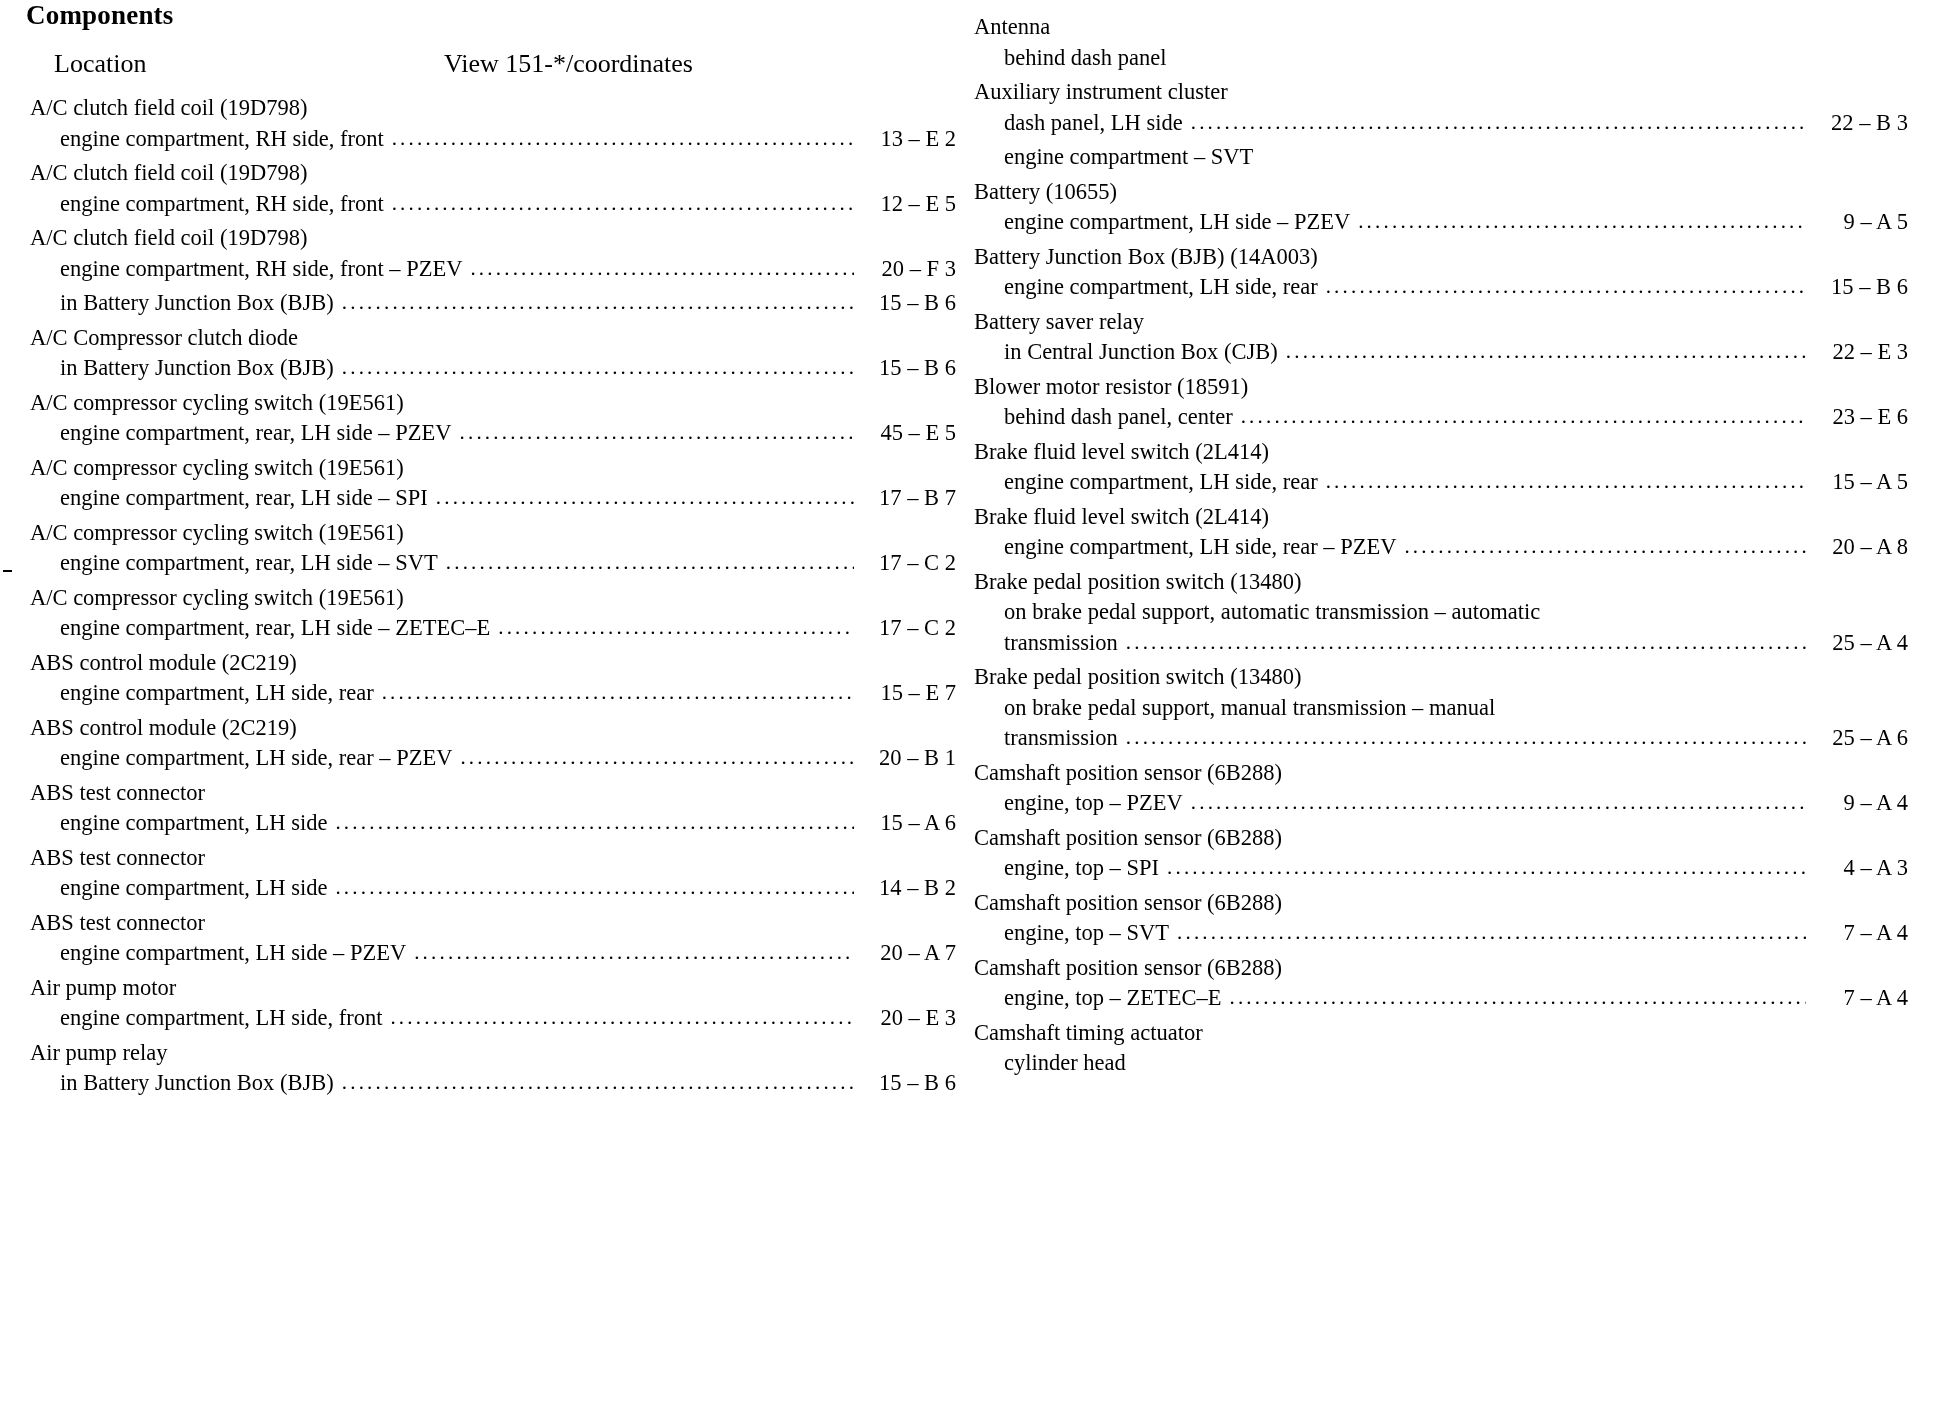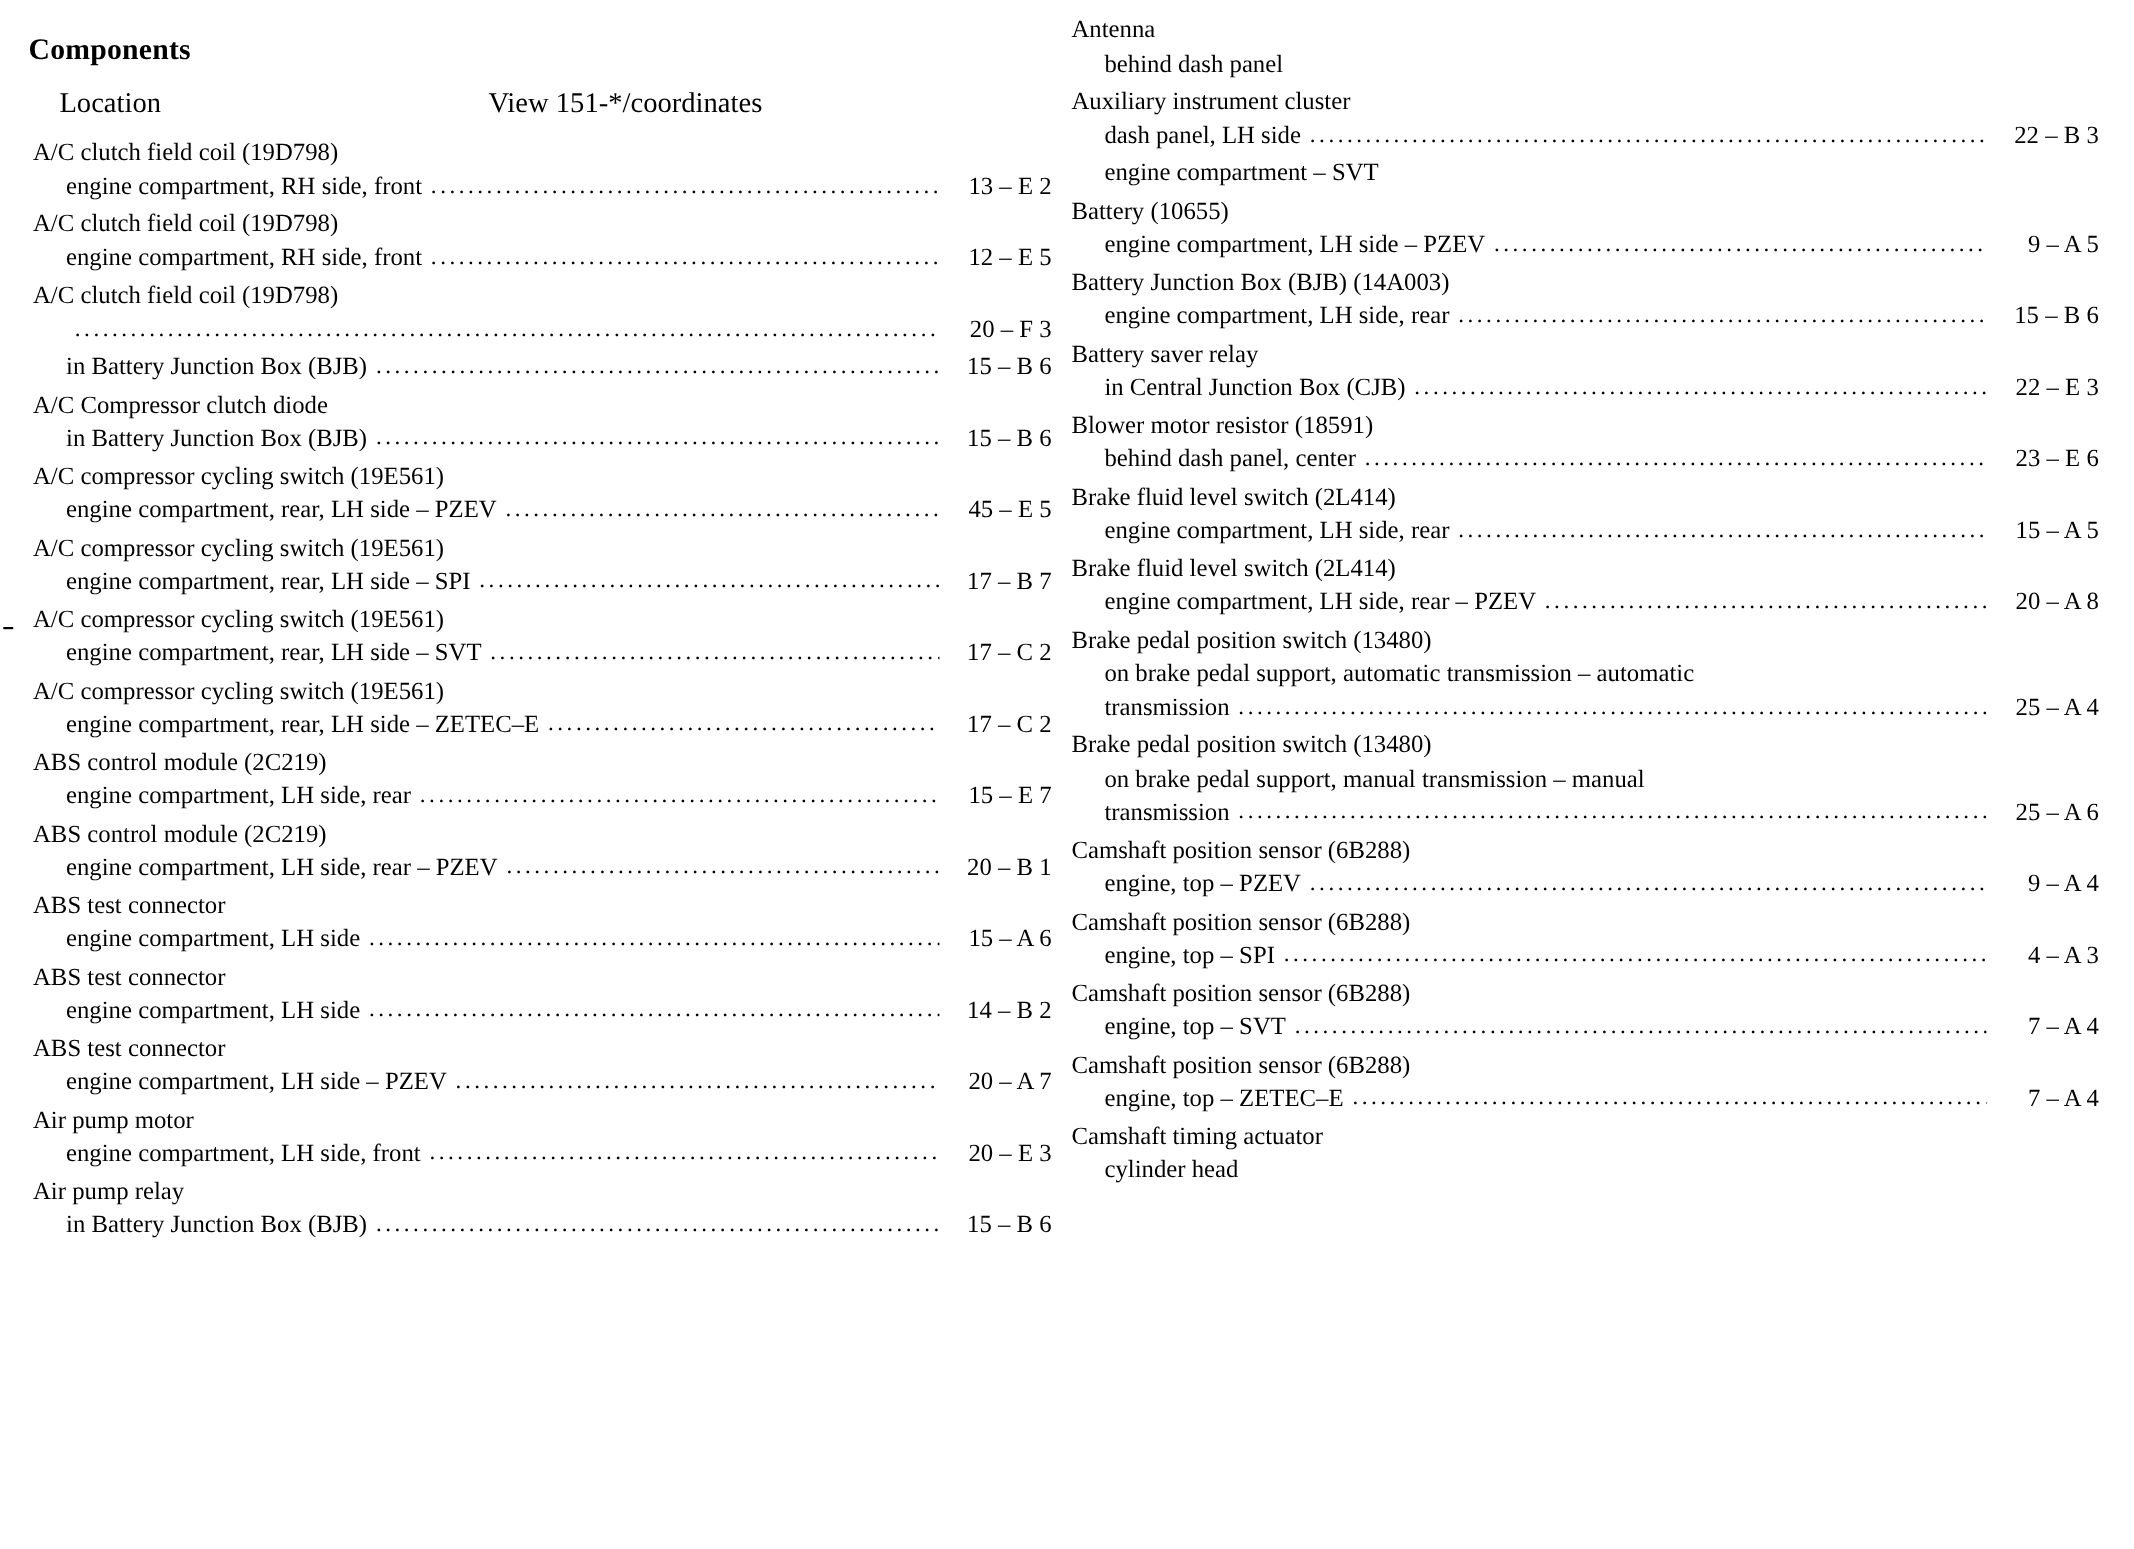--- a/index.html
+++ b/index.html
@@ -28,21 +28,20 @@
     align-items: flex-start;
     width: 100%;
   }
   .col {
     box-sizing: border-box;
   }
   .col-left {
     width: 970px;
     padding-left: 26px;
     padding-right: 10px;
-    padding-top: 30px;
   }
   .col-right {
     width: 970px;
     padding-left: 0px;
     padding-right: 28px;
     padding-top: 8px;
   }
   .heading-components {
     font-family: "Liberation Serif", serif;
     font-weight: bold;
@@ -144,20 +143,21 @@
             <div class="entry-name">A/C clutch field coil (19D798)</div>
             <div class="entry-line">
               <span class="entry-desc">engine compartment, RH side, front</span>
               <span class="dots">........................................................................................................................</span>
               <span class="coord">12 – E 5</span>
             </div>
           </div>
           <div class="entry">
             <div class="entry-name">A/C clutch field coil (19D798)</div>
             <div class="entry-line">
+              <span class="entry-desc">engine compartment, RH side, front – PZEV</span>
               <span class="dots">........................................................................................................................</span>
               <span class="coord">20 – F 3</span>
             </div>
           </div>
           <div class="entry">
             <div class="entry-line">
               <span class="entry-desc">in Battery Junction Box (BJB)</span>
               <span class="dots">........................................................................................................................</span>
               <span class="coord">15 – B 6</span>
             </div>

